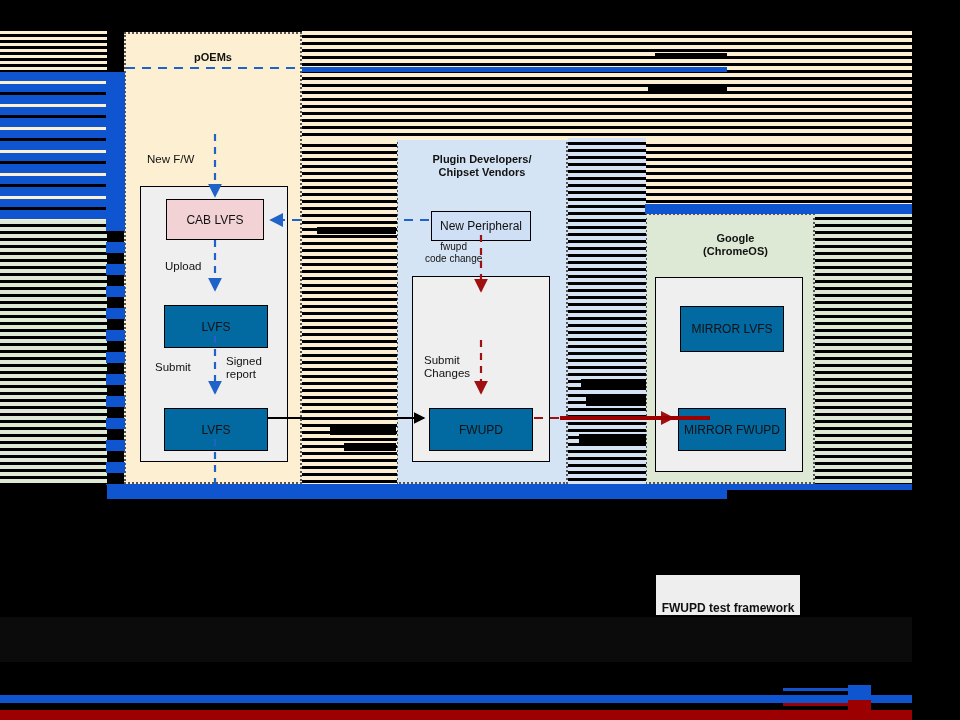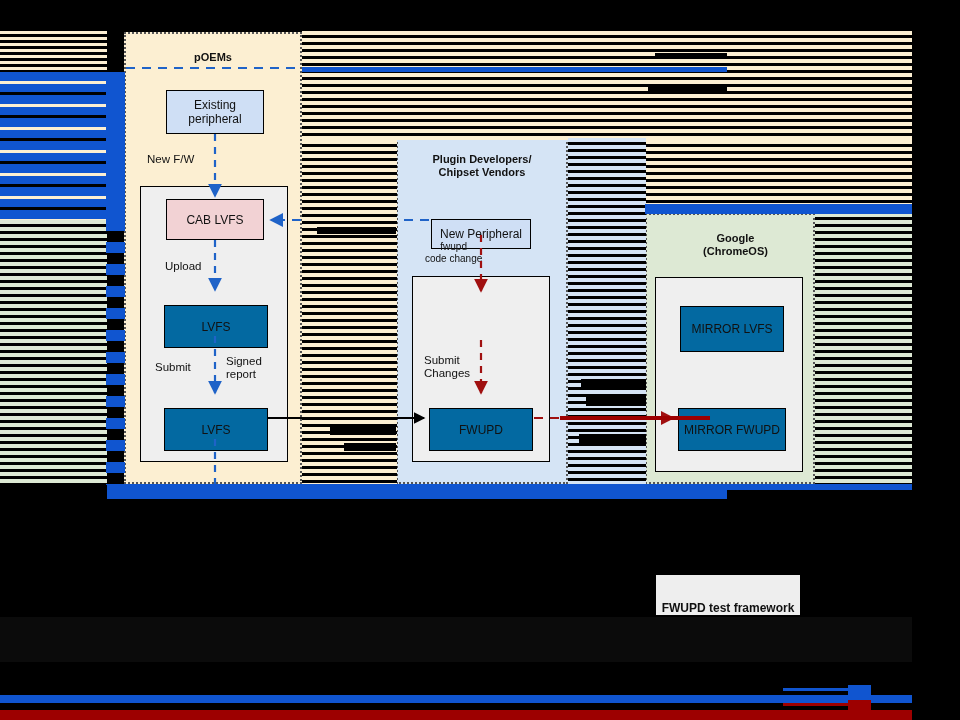--- a/index.html
+++ b/index.html
@@ -34,24 +34,20 @@
 
 <div id="stage">
 
   <div id="diagram">
 
     <div class="panel" style="left:124px;top:32px;width:178px;height:452px;background:#fcefd2;">
       <div class="panel-title" style="top:17px;">pOEMs</div>
     </div>
     <div class="innerbox" style="left:140px;top:186px;width:148px;height:276px;"></div>
 
-    <div class="node n-blue" style="left:166px;top:90px;width:98px;height:44px;">
-      <span style="white-space:pre-line">Existing
-peripheral</span>
-    </div>
 
     <div class="node n-pink" style="left:166px;top:199px;width:98px;height:41px;">
       <span>CAB LVFS</span>
     </div>
 
     <div class="node n-green" style="left:164px;top:293px;width:104px;height:43px;">
       <span>LVFS</span>
     </div>
 
     <div class="node n-green" style="left:164px;top:396px;width:104px;height:43px;">
@@ -63,21 +59,21 @@
     <div class="lbl" style="left:155px;top:361px;">Submit</div>
     <div class="lbl" style="left:226px;top:355px;white-space:pre-line;">Signed
 report</div>
 
     <div class="panel" style="left:396px;top:133px;width:172px;height:351px;background:#d5e4f5;">
       <div class="panel-title" style="top:18px;white-space:pre-line;">Plugin Developers/
 Chipset Vendors</div>
     </div>
     <div class="innerbox" style="left:412px;top:276px;width:138px;height:186px;"></div>
 
-    <div class="node n-blue" style="left:431px;top:219px;width:100px;height:30px;">
+    <div class="node n-blue" style="left:431px;top:211px;width:100px;height:30px;">
       <span>New Peripheral</span>
     </div>
 
 
     <div class="node n-green" style="left:429px;top:396px;width:104px;height:43px;">
       <span>FWUPD</span>
     </div>
 
     <div class="lbl" style="left:425px;top:241px;font-size:10px;line-height:12px;white-space:pre-line;text-align:center;">fwupd
 code change</div>

